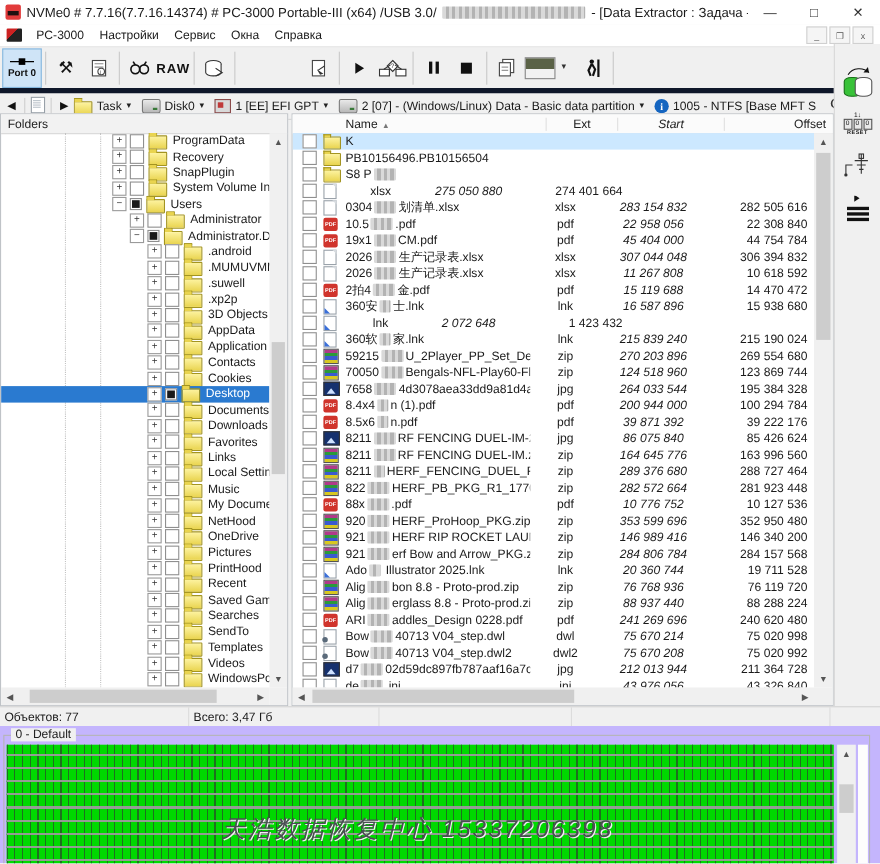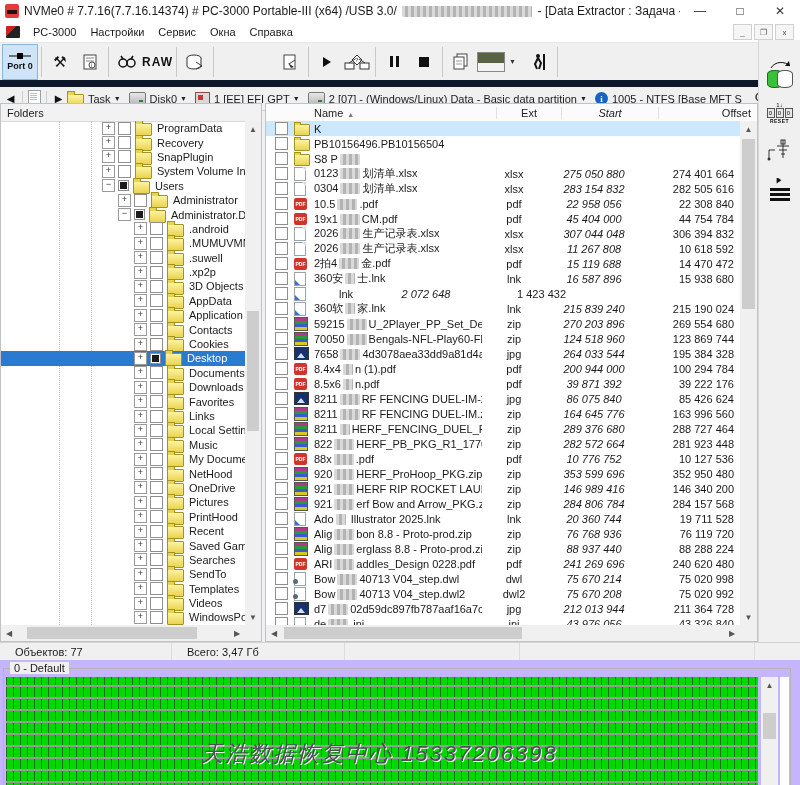--- a/index.html
+++ b/index.html
@@ -18,21 +18,21 @@
 
   
   .menubar{height:20px;background:#fff;display:flex;align-items:center;}
   .menu-icon{width:14px;height:12px;margin:0 6px 0 6px;background:linear-gradient(135deg,#c22 40%,#222 40%);border-radius:1px;}
   .menu-item{padding:2px 7px;white-space:nowrap;}
   .mdi-btns{margin-left:auto;display:flex;gap:2px;padding-right:6px;}
   .mdi-btn{width:17px;height:14px;border:1px solid #d0d0d0;background:#f5f5f5;color:#555;
            font-size:8px;display:flex;align-items:center;justify-content:center;}
 
   
-  .toolbar{height:37px;background:#f0f0f0;border-top:1px solid #e6e6e6;border-bottom:7px solid #0f172a;
+  .toolbar{height:37px;background:#f0f0f0;border-top:1px solid #e6e6e6;border-bottom:5px solid #0f172a;
            display:flex;align-items:center;padding-left:2px;}
   .tb-btn{height:32px;min-width:30px;display:flex;flex-direction:column;align-items:center;justify-content:center;color:#111;}
   .tb-sep{width:1px;height:30px;background:#c9c9c9;margin:0 3px;flex:0 0 auto;}
   .tb-gap{width:58px;}
   .port-btn{background:#cfe4f7;border:1px solid #86b7de;min-width:34px;height:34px;font-size:9px;font-weight:bold;}
   .glyph{font-size:15px;line-height:15px;}
   .raw-label{font-weight:bold;font-size:12px;letter-spacing:1px;}
   .pause-glyph{display:flex;gap:3px;}
   .pause-glyph i{width:3px;height:11px;background:#111;}
   .stop-glyph{width:10px;height:10px;background:#111;}
@@ -109,21 +109,21 @@
   .fi-zip{width:12px;height:12px;border:1px solid #555;background:linear-gradient(180deg,#b03a8a 0 25%,#2a9a3a 25% 50%,#3a5ad0 50% 75%,#d8c820 75%);}
   .fi-jpg{width:13px;height:11px;background:#16316e;border:1px solid #333;position:relative;}
   .fi-jpg::after{content:"";position:absolute;left:2px;bottom:1px;width:0;height:0;border-style:solid;border-width:0 4px 5px 4px;border-color:transparent transparent #cfe2ff transparent;}
   .fi-dwl{width:10px;height:12px;background:#fff;border:1px solid #9aa2aa;position:relative;}
   .fi-dwl::after{content:"";position:absolute;left:-2px;bottom:1px;width:5px;height:5px;border-radius:50%;background:#5a6a7a;}
   .fi-ini{width:10px;height:12px;background:#fff;border:1px solid #9aa2aa;position:relative;}
   .fi-ini::after{content:"⚙";position:absolute;left:-3px;bottom:-3px;font-size:8px;color:#777;}
 
   
   .statusbar{position:absolute;top:642px;left:0;width:800px;height:18px;background:#f0f0f0;border-top:1px solid #d4d4d4;display:flex;align-items:center;}
-  .sb-panel{height:100%;display:flex;align-items:center;padding-left:15px;border-right:1px solid #dcdcdc;box-sizing:border-box;}
+  .sb-panel{height:100%;display:flex;align-items:center;padding-left:4px;border-right:1px solid #dcdcdc;box-sizing:border-box;}
 
   
   .map-panel{position:absolute;top:660px;left:0;width:800px;height:125px;background:#c4b5fd;}
   .groupbox{position:absolute;left:3px;top:8px;width:786px;height:130px;border:1px solid #b5b5b5;}
   .group-label{position:absolute;top:-7px;left:6px;background:#f0f0f0;padding:0 4px;color:#222;}
   .blockmap{position:absolute;left:2px;top:8px;width:752px;height:118px;background-color:#00d800;
     background-image:
       repeating-linear-gradient(0deg,#949c94 0 2px,transparent 2px 12px),
       repeating-linear-gradient(90deg,#1f6f1f 0 1px,transparent 1px 7px),
       repeating-linear-gradient(0deg,#1f6f1f 0 1px,transparent 1px 12px);}
@@ -627,21 +627,20 @@
             <div class="c-start"></div>
             <div class="c-offset"></div>
           </div>
           <div class="fl-row">
             <div class="c-cb">
               <span class="cb"></span>
             </div>
             <div class="c-icon">
               <span class="fi fi-doc"></span>
             </div>
-            <div class="c-name"><span>0123</span><span class="censor" style="width: 20px;"></span><span>划清单.xlsx</span></div>
             <div class="c-ext">xlsx</div>
             <div class="c-start">275 050 880</div>
             <div class="c-offset">274 401 664</div>
           </div>
           <div class="fl-row">
             <div class="c-cb">
               <span class="cb"></span>
             </div>
             <div class="c-icon">
               <span class="fi fi-doc"></span>

